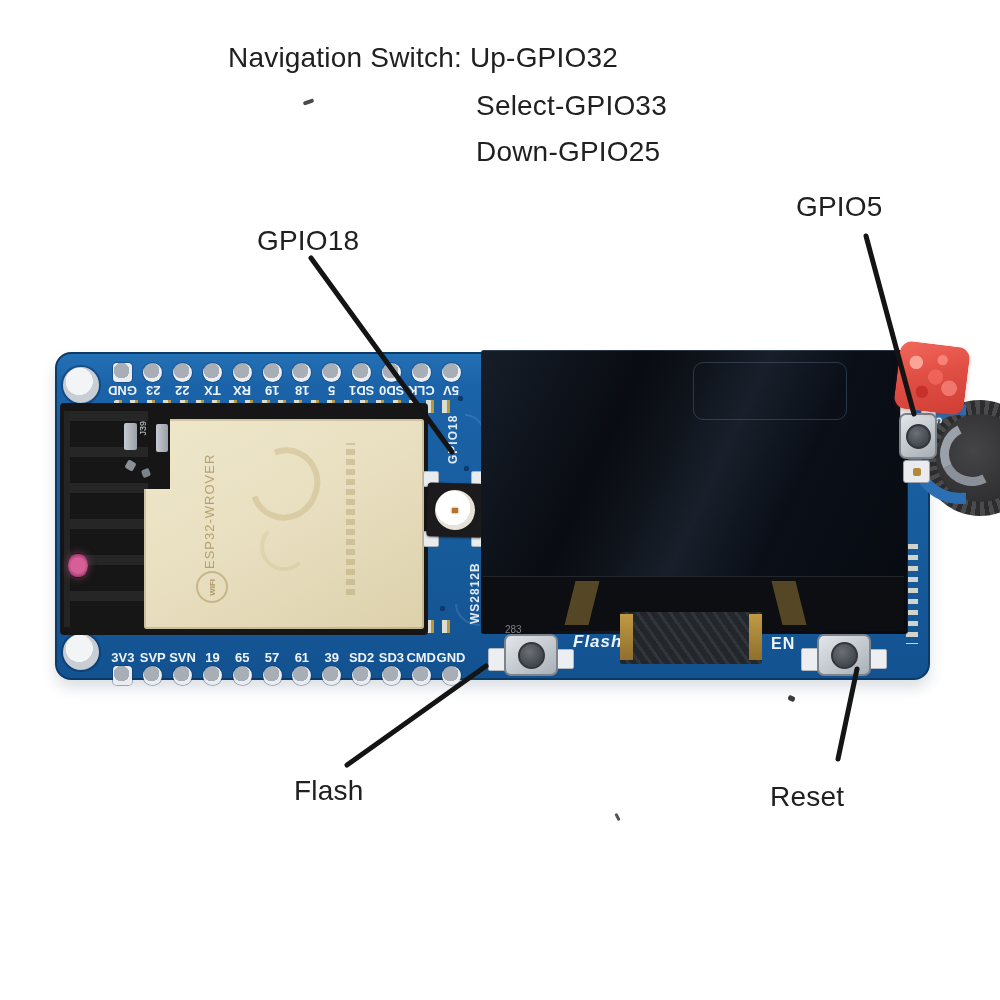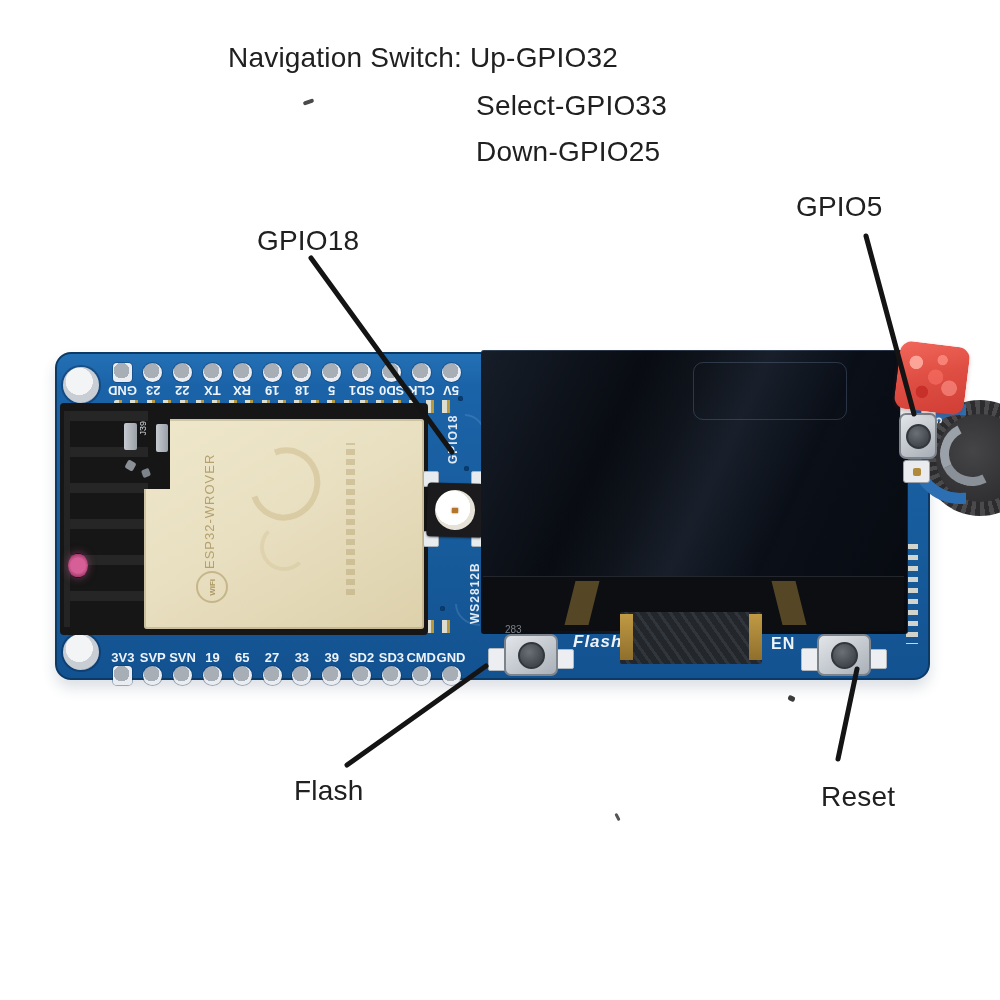--- a/index.html
+++ b/index.html
@@ -8,21 +8,21 @@
   .abs { position:absolute; }
 
   
   .ann { position:absolute; color:#202020; font-size:28px; letter-spacing:.2px; white-space:nowrap; }
   #ann-nav1 { left:228px; top:42px; }
   #ann-nav2 { left:476px; top:90px; }
   #ann-nav3 { left:476px; top:136px; }
   #ann-gpio5 { left:796px; top:191px; }
   #ann-gpio18 { left:257px; top:225px; }
   #ann-flash { left:294px; top:775px; }
-  #ann-reset { left:821px; top:781px;text-align:right; }
+  #ann-reset { left:770px; top:781px;text-align:right; }
   #leaders { position:absolute; left:0; top:0; z-index:25; pointer-events:none; }
 
   .speck { position:absolute; background:#4a4a4a; border-radius:2px; }
   #speck1 { left:303px; top:100px; width:11px; height:4px; transform:rotate(-18deg); }
   #speck2 { left:788px; top:696px; width:7px; height:5px; transform:rotate(25deg); background:#3c3c3c; }
   #speck3 { left:616px; top:813px; width:3px; height:8px; transform:rotate(-28deg); background:#555; }
 
   
   #board { left:55px; top:352px; width:875px; height:328px; z-index:2;
            background:linear-gradient(180deg,#2470b5 0%, #1b63a8 10%, #175c9c 55%, #135291 100%);
@@ -278,25 +278,25 @@
         <div class="pin">
           <span class="hole"></span>
           <span class="plbl">19</span>
         </div>
         <div class="pin">
           <span class="hole"></span>
           <span class="plbl">65</span>
         </div>
         <div class="pin">
           <span class="hole"></span>
-          <span class="plbl">27</span>
-        </div>
-        <div class="pin">
-          <span class="hole"></span>
-          <span class="plbl">33</span>
+          <span class="plbl">57</span>
+        </div>
+        <div class="pin">
+          <span class="hole"></span>
+          <span class="plbl">61</span>
         </div>
         <div class="pin">
           <span class="hole"></span>
           <span class="plbl">39</span>
         </div>
         <div class="pin">
           <span class="hole"></span>
           <span class="plbl">SD2</span>
         </div>
         <div class="pin">

